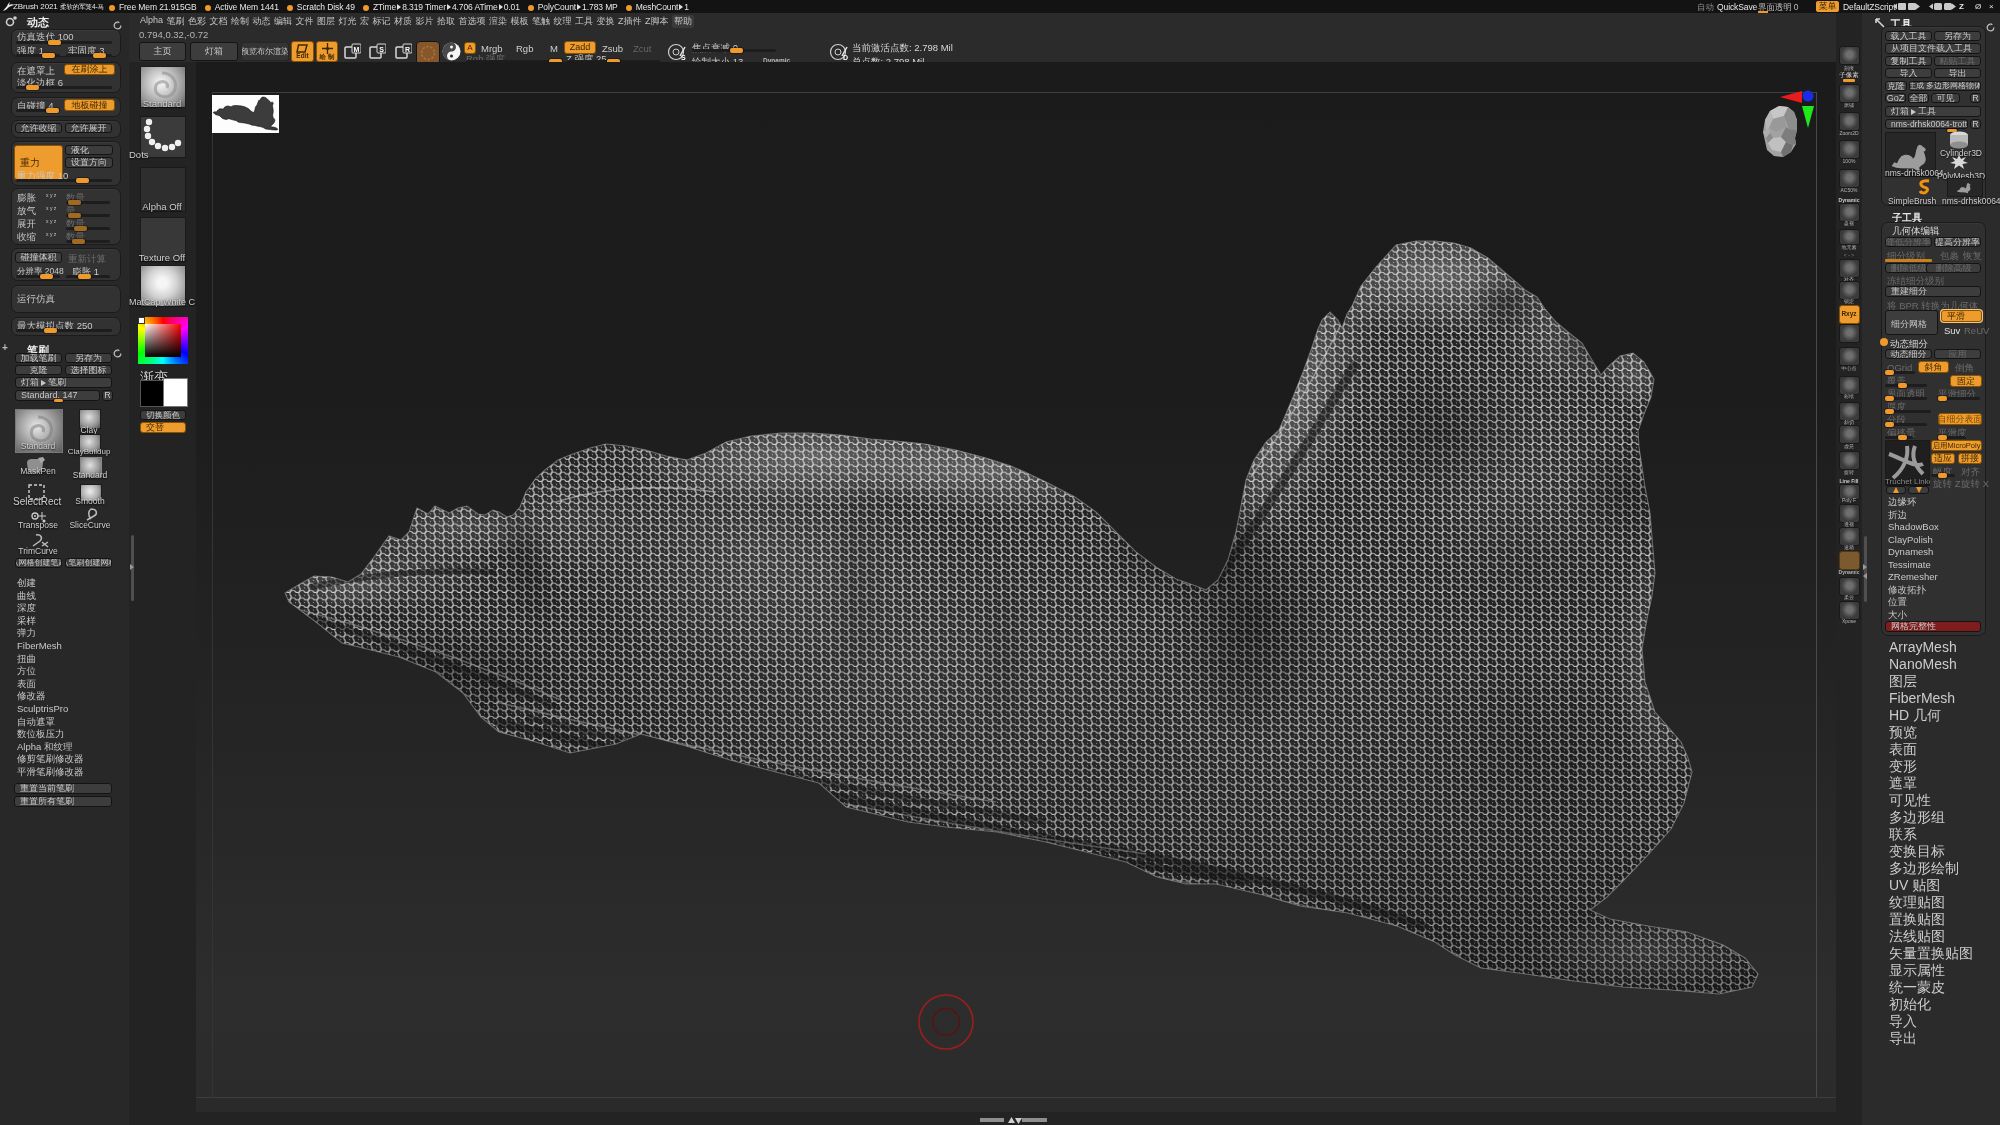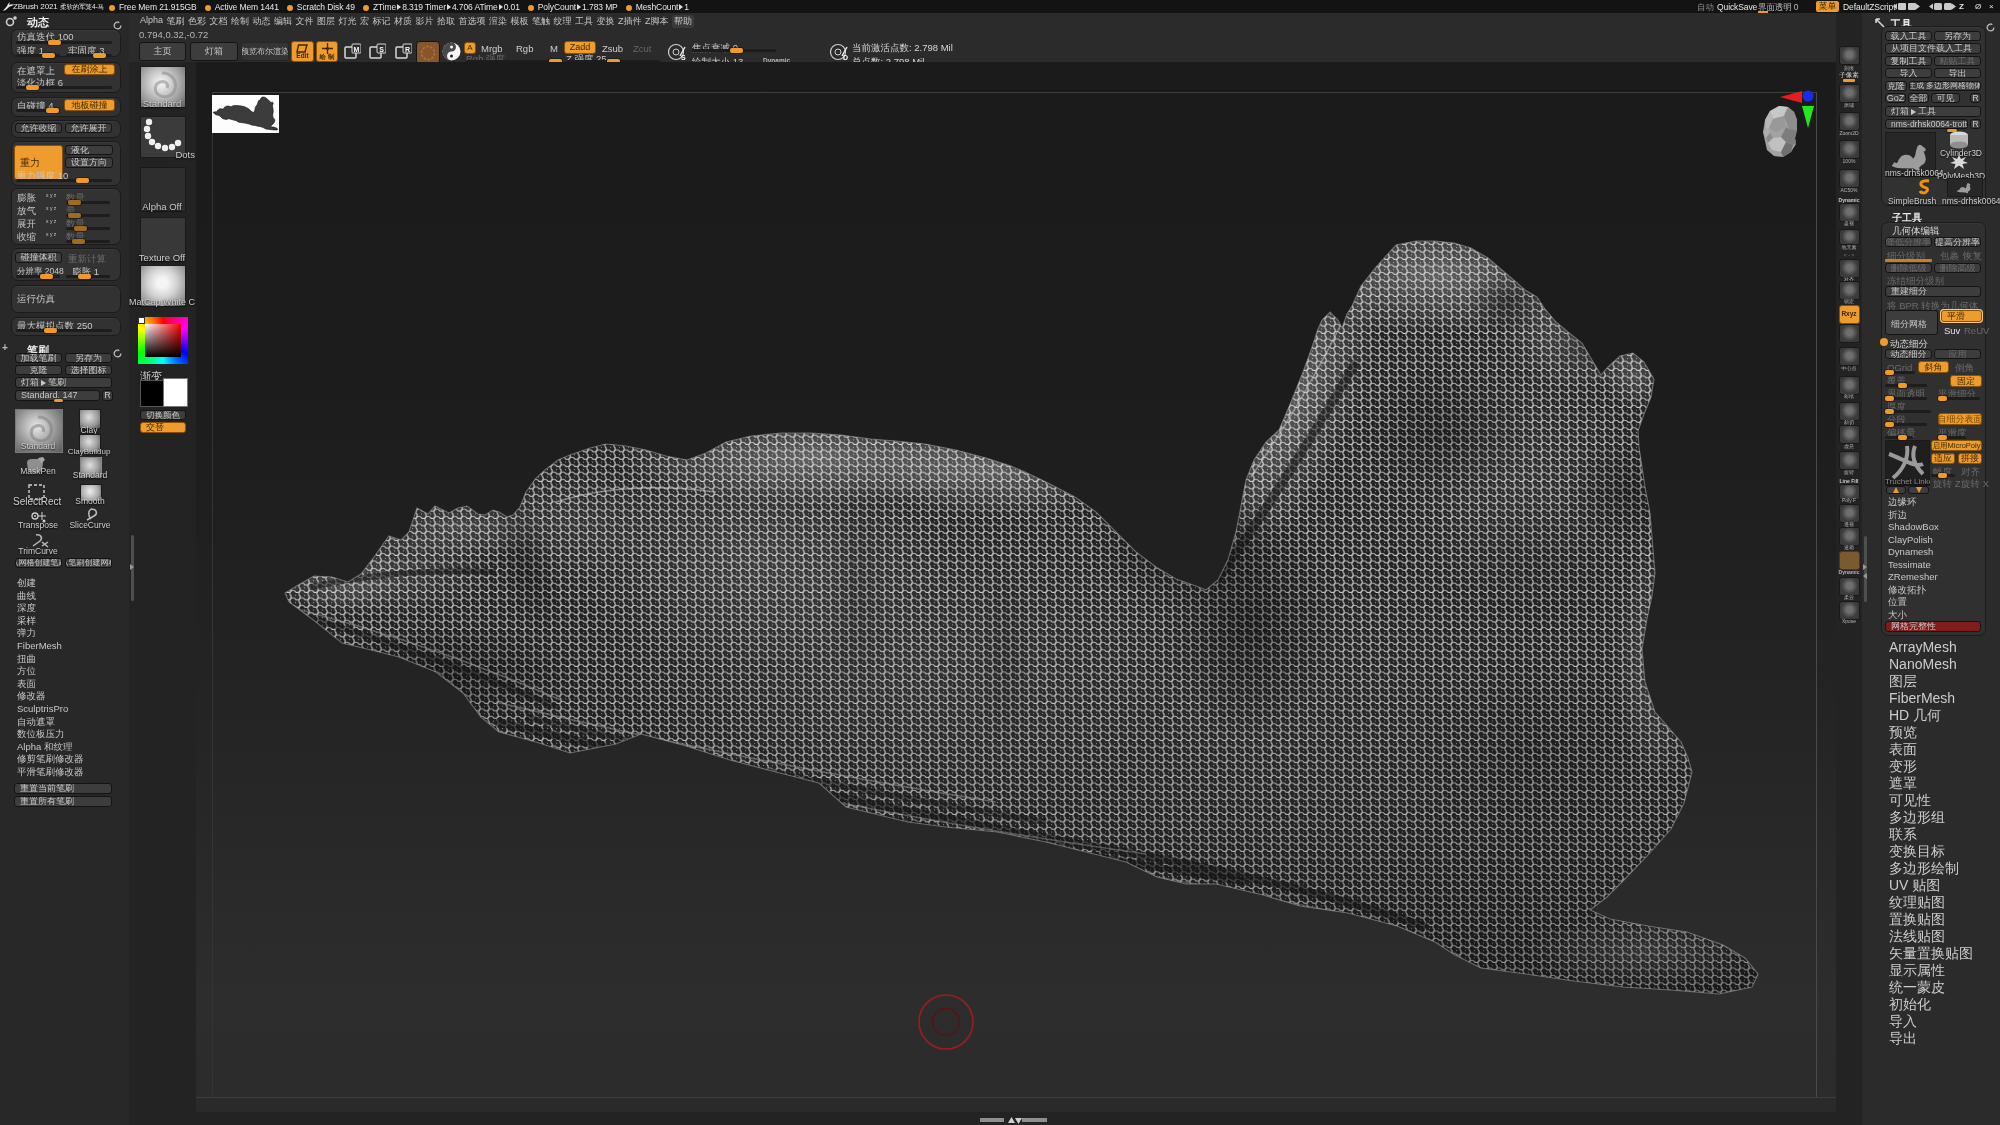--- a/index.html
+++ b/index.html
@@ -320,31 +320,31 @@
         <circle cx="9" cy="6" r="3.2"></circle>
         <circle cx="7" cy="13" r="3.2"></circle>
         <circle cx="8" cy="20" r="3.2"></circle>
         <circle cx="12" cy="26" r="3.2"></circle>
         <circle cx="18" cy="30" r="3.2"></circle>
         <circle cx="25" cy="32" r="3.2"></circle>
         <circle cx="32" cy="31" r="3.2"></circle>
         <circle cx="38" cy="27" r="3.2"></circle>
       </g>
     </svg>
- <div class="tlbl" style="left:0;top:87px;width:66px;text-align:right">Dots</div>
+ <div class="tlbl" style="left:0;top:87px;width:66px;text-align:left">Dots</div>
  <div class="thumb" style="left:11px;top:105px;width:44px;height:43px;background:#2e2e2e"></div>
  <div class="tlbl" style="left:0;top:139px;width:66px;text-align:center">Alpha Off</div>
  <div class="thumb" style="left:11px;top:155px;width:44px;height:43px;background:#383838"></div>
  <div class="tlbl" style="left:0;top:190px;width:66px;text-align:center">Texture Off</div>
  <div class="thumb" style="left:11px;top:203px;width:44px;height:40px;background:radial-gradient(circle at 48% 42%,#f5f5f5 15%,#d2d2d2 45%,#8d8d8d 85%,#565656 100%)"></div>
  <div class="tlbl" style="left:0;top:235px;width:66px;text-align:center;font-size:9px">MatCap White C</div>
  <div class="ab" style="left:9px;top:255px;width:50px;height:47px;background:conic-gradient(#f00,#f0f,#00f,#0ff,#0f0,#ff0,#f00)"></div>
  <div class="ab" style="left:16px;top:262px;width:36px;height:33px;background:linear-gradient(to bottom,rgba(0,0,0,0),#000),linear-gradient(to right,#fff,#f00)"></div>
  <div class="ab" style="left:9px;top:255px;width:7px;height:7px;background:#fff;border:1px solid #333;box-sizing:border-box"></div>
- <div class="tlbl" style="left:11px;top:307px;font-size:11px">渐变</div>
+ <div class="tlbl" style="left:11px;top:307px;font-size:14px">渐变</div>
  <div class="ab" style="left:11px;top:318px;width:23px;height:25px;background:#000;border:1px solid #555"></div>
  <div class="ab" style="left:34px;top:316px;width:23px;height:27px;background:#fff;border:1px solid #777"></div>
  <div class="btn c" style="left:11px;top:348px;width:46px;height:10px;font-size:8.5px">切换颜色</div>
  <div class="btn or" style="left:11px;top:360px;width:46px;height:11px">交替</div>
  <div class="ab" style="left:2px;top:473px;width:3px;height:66px;background:#4f4f4f;border-radius:2px"></div>
  <div class="ab" style="left:1px;top:502px;width:0;height:0;border-left:4px solid #999;border-top:3px solid transparent;border-bottom:3px solid transparent"></div>
 </div>
 <div id="canvas" class="ab">
  <div class="ab" style="left:16px;top:30px;width:1604px;height:1px;background:#3e3e3e"></div>
  <div class="ab" style="left:16px;top:30px;width:1px;height:1005px;background:#343434"></div>
@@ -566,21 +566,21 @@
  <b class="ab" style="left:30px;top:198px;color:#e5e5e5;font-size:10px">子工具</b>
  <div class="grp" style="left:19px;top:209px;width:103px;height:412px;background:#303030"></div>
  <div class="lbl" style="left:30px;top:213px;color:#dadada">几何体编辑</div>
  <div class="btn c dis" style="left:23px;top:224px;width:47px;height:10px">降低分辨率</div>
  <div class="btn c" style="left:72px;top:224px;width:47px;height:10px">提高分辨率</div>
  <div class="lbl dim" style="left:25px;top:238px">细分级别</div>
  <div class="lbl dim" style="left:78px;top:238px">包裹</div>
     <div class="lbl dim" style="left:101px;top:238px">恢复</div>
  <div class="ab" style="left:23px;top:246px;width:47px;height:2.5px;background:#c87f1e;border-radius:1px"></div>
  <div class="btn c dis" style="left:23px;top:250px;width:47px;height:10px">删除低级</div>
- <div class="btn c dis" style="left:72px;top:250px;width:47px;height:10px">删除高级</div>
+ <div class="btn c dis" style="left:64px;top:250px;width:55px;height:10px">删除高级</div>
  <div class="lbl dim" style="left:25px;top:263px">冻结细分级别</div>
  <div class="btn" style="left:23px;top:273px;width:96px;height:11px">重建细分</div>
  <div class="lbl dim" style="left:25px;top:288px">将 BPR 转换为几何体</div>
  <div class="btn" style="left:23px;top:297px;width:53px;height:25px;align-items:flex-start;padding-top:9px">细分网格</div>
  <div class="btn or" style="left:79px;top:297px;width:41px;height:12px;box-shadow:0 0 0 1px #f5c780">平滑</div>
  <div class="lbl" style="left:82px;top:313px;color:#e0e0e0">Suv</div>
     <div class="lbl dim" style="left:102px;top:313px">ReUV</div>
  <div class="ab" style="left:18px;top:325px;width:8px;height:8px;border-radius:50%;background:#f09a2c"></div>
  <div class="lbl" style="left:28px;top:326px;color:#dadada">动态细分</div>
  <div class="btn c" style="left:23px;top:336px;width:47px;height:10px">动态细分</div>

